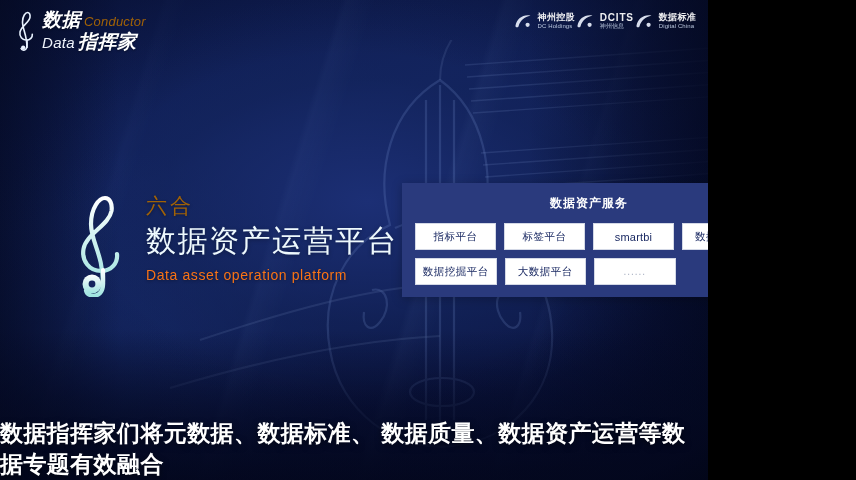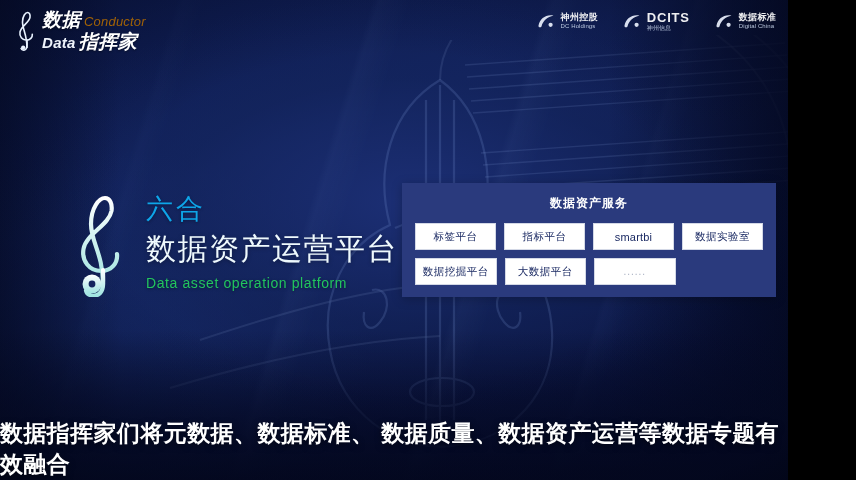--- a/index.html
+++ b/index.html
@@ -2,21 +2,21 @@
 <html><head>
 <meta charset="utf-8">
 <style>
   html, body {
     margin: 0;
     padding: 0;
     background: #000;
   }
   .slide {
     position: relative;
-    width: 788px;
+    width: 708px;
     height: 480px;
     overflow: hidden;
     font-family: "Liberation Sans", "DejaVu Sans", sans-serif;
     background: #0b1640;
   }
 
   
   .bg-base {
     position: absolute;
     inset: 0;
@@ -114,33 +114,32 @@
   .brand-en {
     font-size: 13px;
     font-style: italic;
     color: #a16207;
     margin-left: 3px;
     letter-spacing: 0.2px;
   }
   .brand-en-lead {
     font-size: 15px;
     font-style: italic;
-    font-weight: bold;
+    font-weight: normal;
     color: #eef3fb;
     letter-spacing: 0.3px;
   }
   .brand-line2 { margin-top: 3px; }
 
   .partner-logos {
     position: absolute;
     right: 12px;
     top: 11px;
     display: flex;
     align-items: center;
-    gap: 24px;
   }
   .partner {
     display: flex;
     align-items: center;
     gap: 5px;
     opacity: 0.93;
   }
   .partner-mark {
     width: 20px;
     height: 20px;
@@ -152,21 +151,21 @@
     line-height: 1.1;
   }
   .partner-cn {
     font-size: 9px;
     font-weight: bold;
     color: #ffffff;
     white-space: nowrap;
     letter-spacing: 0.3px;
   }
   .partner-cn-big {
-    font-size: 13px;
+    font-size: 10px;
     font-weight: bold;
     color: #ffffff;
     letter-spacing: 0.8px;
     white-space: nowrap;
   }
   .partner-en {
     font-size: 6px;
     color: #c7d4ea;
     white-space: nowrap;
     letter-spacing: 0.1px;
@@ -184,37 +183,37 @@
     width: 62px;
     height: 105px;
     flex: none;
     margin-top: 4px;
   }
   .product-text {
     margin-left: 12px;
     padding-top: 5px;
   }
   .product-sub {
-    font-size: 27px;
-    color: #0ea5e9;
+    font-size: 21px;
+    color: #a16207;
     letter-spacing: 3px;
     line-height: 1.25;
     text-shadow: 0 1px 3px rgba(0,0,0,0.35);
   }
   .product-main {
     font-size: 30px;
     color: #eef9fd;
     letter-spacing: 1.5px;
     line-height: 1.3;
     margin-top: 2px;
     text-shadow: 0 1px 4px rgba(0,0,0,0.35);
   }
   .product-en {
     font-size: 14px;
-    color: #22c55e;
+    color: #f97316;
     letter-spacing: 0.6px;
     margin-top: 7px;
     text-shadow: 0 1px 3px rgba(0,0,0,0.35);
   }
 
   
   .panel {
     position: absolute;
     left: 402px;
     top: 183px;
@@ -408,22 +407,22 @@
       <div class="product-main">数据资产运营平台</div>
       <div class="product-en">Data asset operation platform</div>
     </div>
   </div>
 
   <div class="panel">
     <div class="panel-title">数据资产服务</div>
     <div class="panel-grid">
 
       <div class="panel-row">
+        <div class="tile">指标平台</div>
         <div class="tile">标签平台</div>
-        <div class="tile">指标平台</div>
         <div class="tile latin">smartbi</div>
         <div class="tile">数据实验室</div>
       </div>
 
       <div class="panel-row">
         <div class="tile">数据挖掘平台</div>
         <div class="tile">大数据平台</div>
         <div class="tile ellipsis">......</div>
         <div class="tile spacer"></div>
       </div>

